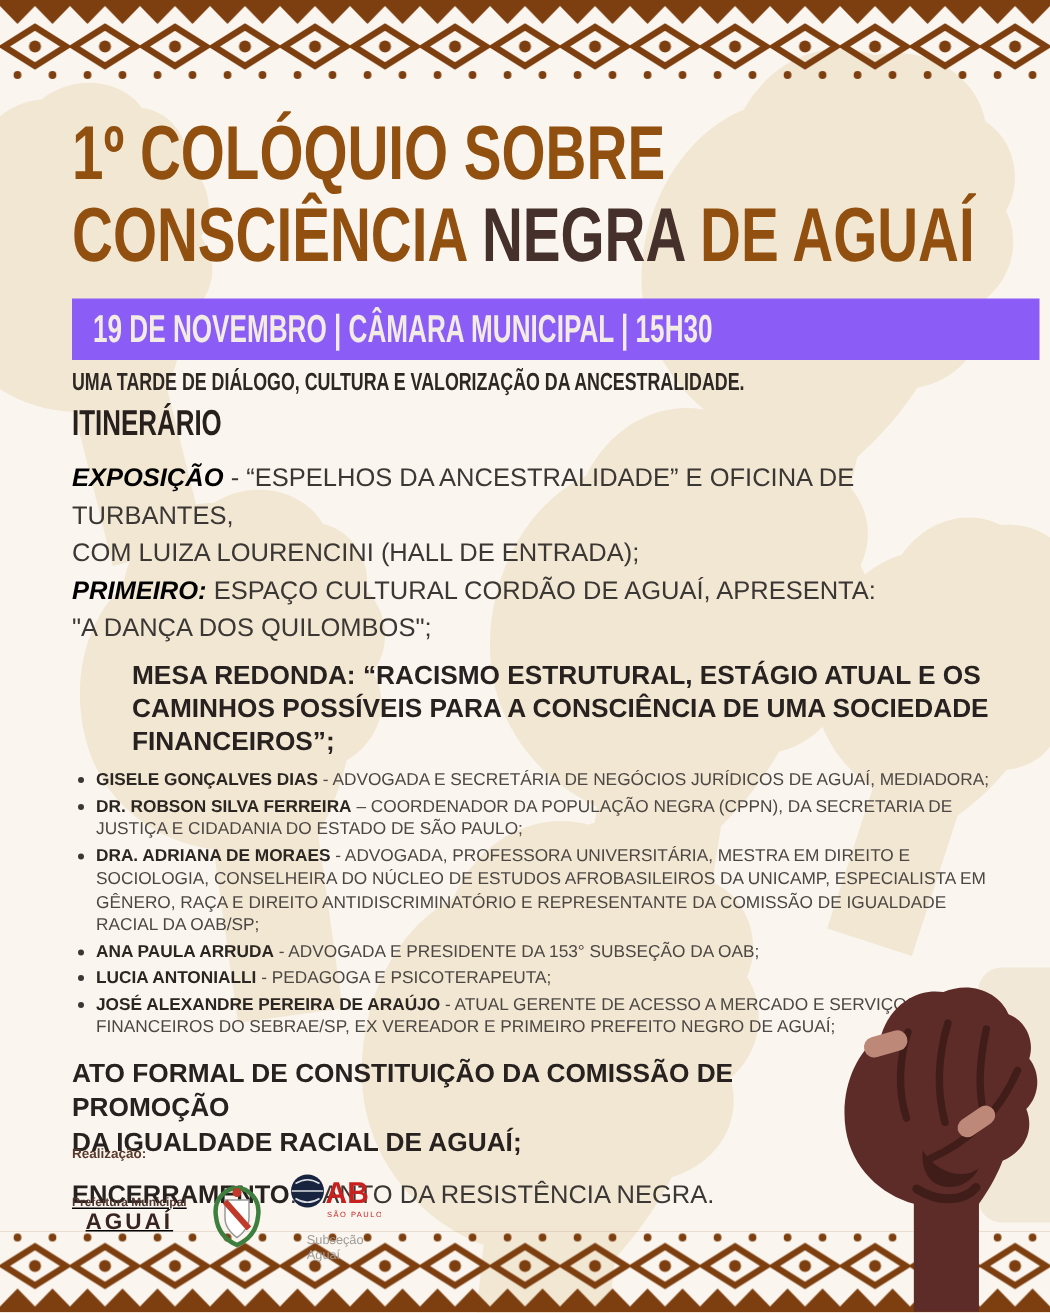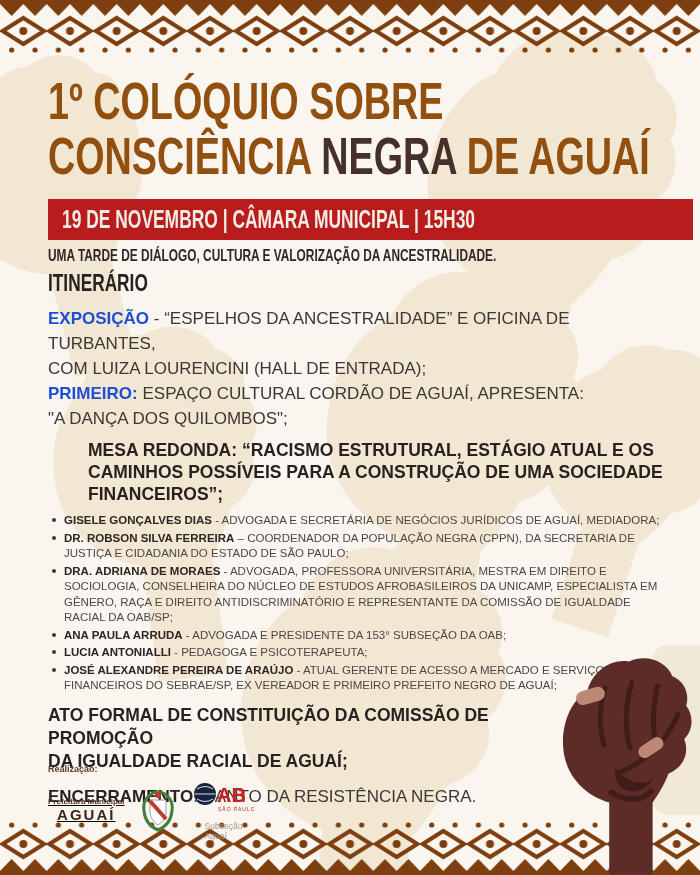--- a/index.html
+++ b/index.html
@@ -9,32 +9,32 @@
   .border-top,.border-bottom{position:absolute;left:0;width:700px;height:54px;z-index:2;}
   .border-top{top:0;}
   .border-bottom{bottom:0;}
   .content{position:absolute;z-index:3;left:48px;top:74px;width:622px;color:#3B3734;}
   .cond{display:inline-block;transform-origin:0 50%;white-space:nowrap;}
 
   .title{font-weight:800;font-size:51px;line-height:55px;color:#91500F;letter-spacing:0;}
   .title .cond{transform:scaleX(0.74);}
   .title .hl{color:#45302B;}
 
-  .banner{margin-top:15px;display:inline-block;background:#b91c1c;color:#F2ECE4;
+  .banner{margin-top:15px;display:inline-block;background:#8b5cf6;color:#F2ECE4;
           padding:0 14px;height:41px;line-height:41px;font-weight:800;font-size:26px;}
   .banner .cond{transform:scaleX(0.67);}
 
   .tagline{margin-top:6px;font-weight:800;font-size:16.5px;color:#2E2824;}
   .tagline .cond{transform:scaleX(0.72);}
 
   .itinerario{margin-top:4px;font-weight:800;font-size:24px;color:#27201C;}
   .itinerario .cond{transform:scaleX(0.72);}
 
   .program{margin-top:9px;font-size:17px;line-height:25px;color:#3B3734;}
-  .program b{color:#1d4ed8;}
+  .program b{color:#000000;font-style:italic;}
   .mesa{margin-top:8px;font-weight:800;font-size:17.5px;line-height:22px;color:#272220;margin-left:40px;}
   .speakers{margin:8px 0 0 2px;padding:0;list-style:none;font-size:11.5px;line-height:15.5px;color:#4C4743;}
   .speakers li{position:relative;padding-left:14px;margin-bottom:2px;}
   .speakers li .dot{position:absolute;left:2px;top:5px;width:4px;height:4px;border-radius:50%;background:#3B3734;}
   .speakers b{color:#2B2622;}
   .ato{margin-top:10px;font-weight:800;font-size:17.5px;line-height:23px;color:#272220;width:540px;}
   .encerr{margin-top:14px;font-size:17px;color:#3B3734;}
   .encerr b{color:#272220;}
 
   .footer{position:absolute;z-index:3;left:48px;top:764px;}
@@ -114,21 +114,21 @@
 
     <div class="program">
       <div><b>EXPOSIÇÃO</b><span> - “ESPELHOS DA ANCESTRALIDADE” E OFICINA DE TURBANTES,</span></div>
       <div><b></b><span>COM LUIZA LOURENCINI (HALL DE ENTRADA);</span></div>
       <div><b>PRIMEIRO:</b><span> ESPAÇO CULTURAL CORDÃO DE AGUAÍ, APRESENTA:</span></div>
       <div><b></b><span>"A DANÇA DOS QUILOMBOS";</span></div>
     </div>
 
     <div class="mesa">
       <div>MESA REDONDA: “RACISMO ESTRUTURAL, ESTÁGIO ATUAL E OS</div>
-      <div>CAMINHOS POSSÍVEIS PARA A CONSTRUÇÃO DE UMA SOCIEDADE</div>
+      <div>CAMINHOS POSSÍVEIS PARA A CONSCIÊNCIA DE UMA SOCIEDADE</div>
       <div>FINANCEIROS”;</div>
     </div>
 
     <ul class="speakers">
       <li><span class="dot"></span><b>GISELE GONÇALVES DIAS</b><span> - ADVOGADA E SECRETÁRIA DE NEGÓCIOS JURÍDICOS DE AGUAÍ, MEDIADORA;</span></li>
       <li><span class="dot"></span><b>DR. ROBSON SILVA FERREIRA</b><span> – COORDENADOR DA POPULAÇÃO NEGRA (CPPN), DA SECRETARIA DE JUSTIÇA E CIDADANIA DO ESTADO DE SÃO PAULO;</span></li>
       <li><span class="dot"></span><b>DRA. ADRIANA DE MORAES</b><span> - ADVOGADA, PROFESSORA UNIVERSITÁRIA, MESTRA EM DIREITO E SOCIOLOGIA, CONSELHEIRA DO NÚCLEO DE ESTUDOS AFROBASILEIROS DA UNICAMP, ESPECIALISTA EM GÊNERO, RAÇA E DIREITO ANTIDISCRIMINATÓRIO E REPRESENTANTE DA COMISSÃO DE IGUALDADE RACIAL DA OAB/SP;</span></li>
       <li><span class="dot"></span><b>ANA PAULA ARRUDA</b><span> - ADVOGADA E PRESIDENTE DA 153° SUBSEÇÃO DA OAB;</span></li>
       <li><span class="dot"></span><b>LUCIA ANTONIALLI</b><span> - PEDAGOGA E PSICOTERAPEUTA;</span></li>
       <li><span class="dot"></span><b>JOSÉ ALEXANDRE PEREIRA DE ARAÚJO</b><span> - ATUAL GERENTE DE ACESSO A MERCADO E SERVIÇOS FINANCEIROS DO SEBRAE/SP, EX VEREADOR E PRIMEIRO PREFEITO NEGRO DE AGUAÍ;</span></li>

